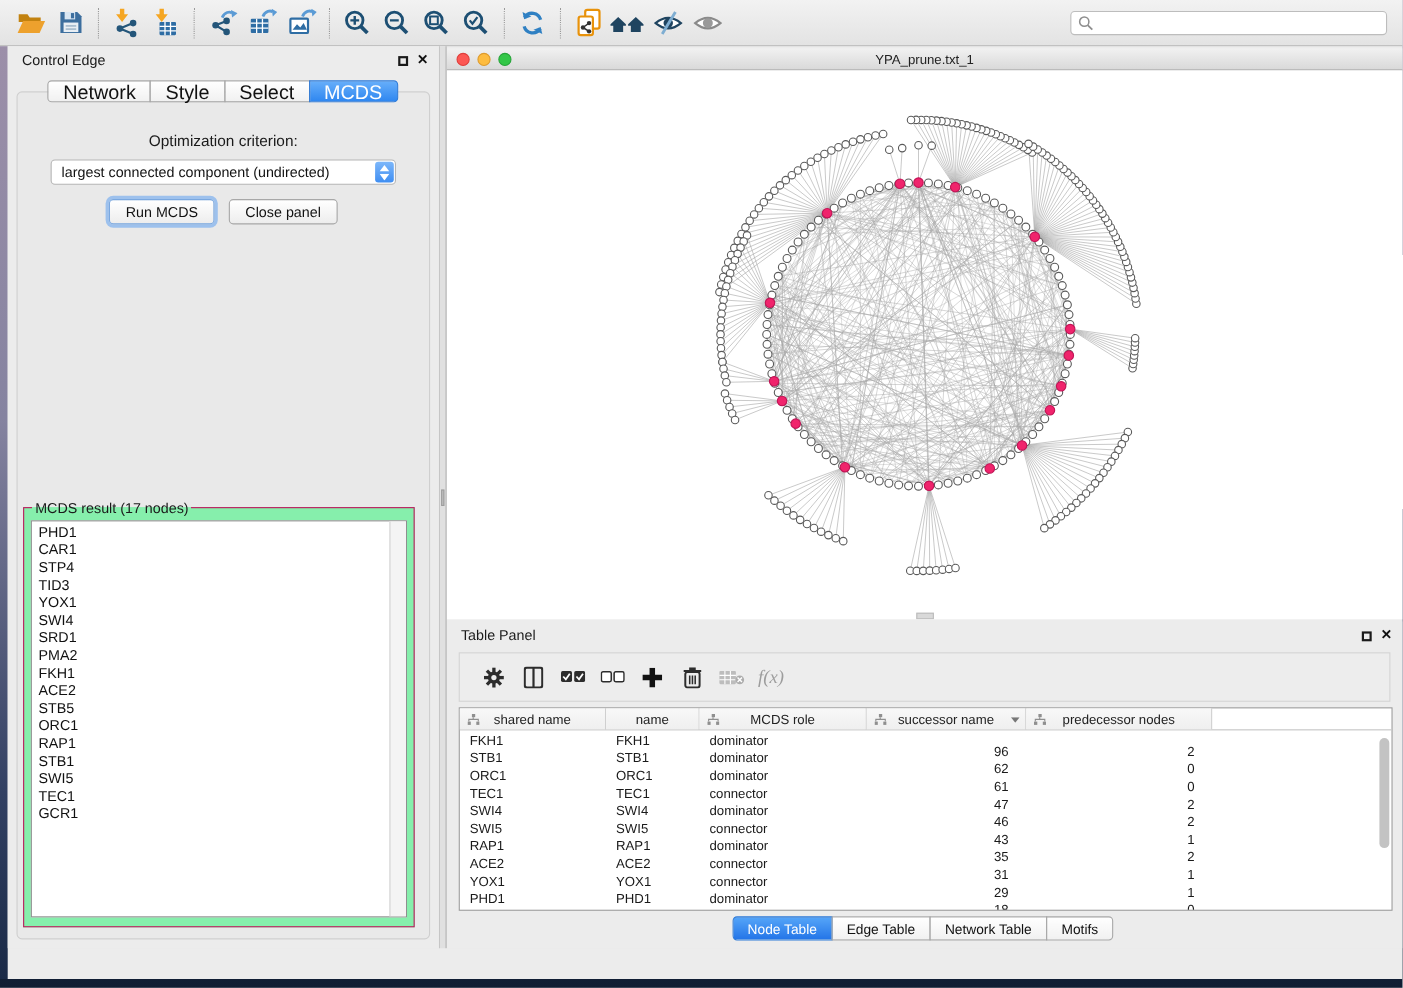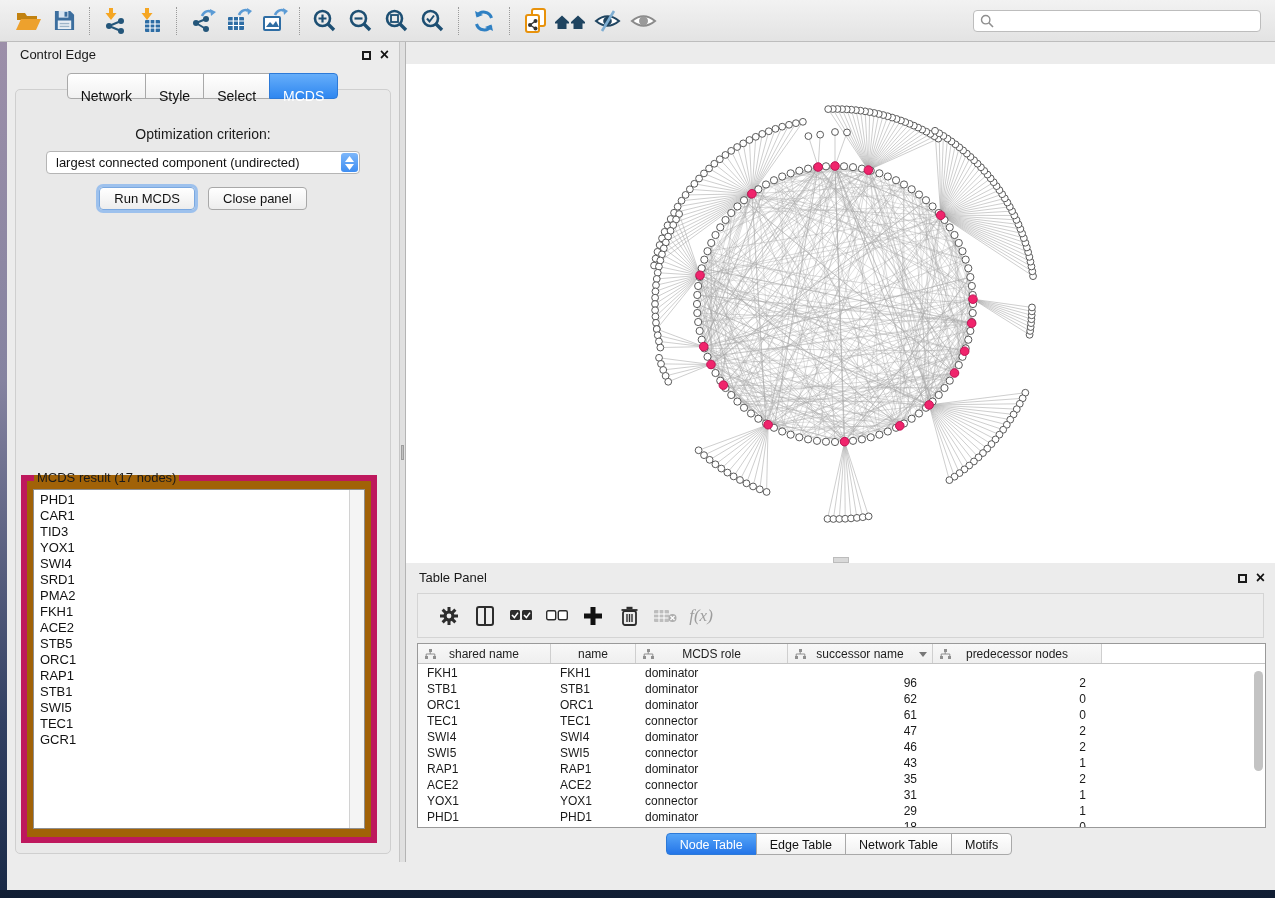--- a/index.html
+++ b/index.html
@@ -22,39 +22,39 @@
   
   .panel-header { height:26px; line-height:26px; font-size:13px; color:#1a1a1a; padding-left:13px; position:relative; }
   .win-icons { position:absolute; right:10px; top:0; height:100%; display:flex; gap:9px; align-items:center; }
   .float-glyph { width:9px; height:9px; border:2px solid #1a1a1a; display:inline-block; }
   .close-glyph { font-size:16px; font-weight:bold; color:#111; line-height:1; }
 
   
   .control-panel { position:absolute; left:7px; top:42px; width:392px; bottom:28px;
     background:#ececec; display:flex; flex-direction:column; z-index:6; }
   .cp-tabs { display:flex; justify-content:center; position:relative; z-index:2; margin-top:5px; }
-  .tab { font-size:14px; height:20px; line-height:20px; padding:12px 13px; color:#111;
+  .tab { font-size:18px; height:20px; line-height:20px; padding:0 13px; color:#111;
     background:linear-gradient(#ffffff,#f1f1f1); border:1px solid #a9a9a9; margin-left:-1px; cursor:default; }
   .tab:first-child { border-radius:4px 0 0 4px; }
   .tab:last-child  { border-radius:0 4px 4px 0; }
   .tab.active { background:linear-gradient(#66aefa,#2f87f0); color:#fff; border-color:#2d7ad8; }
   .cp-body { flex:1; margin:-10px 8px 8px; border:1px solid #cfcfcf; border-radius:5px;
     background:#e9e9e9; position:relative; padding-top:36px; }
   .opt-label { text-align:center; font-size:14px; color:#1a1a1a; }
   .opt-select { width:314px; height:23px; margin:9px auto 0; background:#fff; border:1px solid #b5b5b5;
     border-radius:4px; display:flex; align-items:center; position:relative; font-size:13px; padding-left:9px; color:#111; }
   .opt-stepper { position:absolute; right:1px; top:1px; bottom:1px; width:17px; border-radius:3px;
     background:linear-gradient(#7db7fa,#3f8ef2); display:flex; flex-direction:column; align-items:center; justify-content:center; gap:2px; }
   .cp-buttons { display:flex; justify-content:center; gap:13px; margin-top:13px; }
   .btn { font-size:13px; height:23px; padding:0 14px; color:#111;
     background:linear-gradient(#ffffff,#ededed); border:1px solid #a8a8a8; border-radius:4px; cursor:default; }
   .btn.focus { box-shadow:0 0 0 3px rgba(106,166,240,.6); border-color:#7aa8e0; }
 
   .mcds { position:absolute; left:5px; right:13px; top:370px; bottom:10px;
-    border:6px solid #be185d; background:#a16207;margin-top:10px; }
+    border:1px solid #be185d; background:#86efac; }
   .mcds legend { font-size:13px; margin-left:7px; padding:0 3px; color:#1a1a1a; }
   .mcds-box { position:absolute; left:6px; right:6px; top:4px; bottom:8px; background:#fff; border:1px solid #8f8f8f; }
   .mcds-list { position:absolute; left:1px; top:2px; right:16px; bottom:1px; overflow:hidden; }
   .mcds-item { font-size:13px; line-height:16px; padding-left:5px; color:#111; }
   .mcds-scroll { position:absolute; top:0; bottom:0; right:0; width:15px; background:#f4f4f4; border-left:1px solid #d2d2d2; }
 
   
   .vsplit { position:absolute; left:399px; top:42px; width:7px; bottom:28px; background:#e0e0e0;
     border-left:1px solid #c6c6c6; border-right:1px solid #b4b4b4; z-index:4; }
   .vgrip { position:absolute; top:403px; left:1px; width:3px; height:15px; background:#c0c0c0; border:1px solid #9d9d9d; }
@@ -281,20 +281,21 @@
       <div class="cp-buttons">
         <button class="btn focus">Run MCDS</button>
         <button class="btn">Close panel</button>
       </div>
       <fieldset class="mcds">
         <legend>MCDS result (17 nodes)</legend>
         <div class="mcds-box">
           <div class="mcds-list" id="mcds-list">
               <div class="mcds-item">PHD1</div>
               <div class="mcds-item">CAR1</div>
+              <div class="mcds-item">STP4</div>
               <div class="mcds-item">TID3</div>
               <div class="mcds-item">YOX1</div>
               <div class="mcds-item">SWI4</div>
               <div class="mcds-item">SRD1</div>
               <div class="mcds-item">PMA2</div>
               <div class="mcds-item">FKH1</div>
               <div class="mcds-item">ACE2</div>
               <div class="mcds-item">STB5</div>
               <div class="mcds-item">ORC1</div>
               <div class="mcds-item">RAP1</div>
@@ -309,20 +310,28 @@
     </div>
   </div>
 
   <div class="vsplit">
       <div class="vgrip"></div>
     </div>
 
   <div class="right-col">
 
     <div class="net-window">
+      <div class="net-titlebar">
+        <span class="lights">
+          <span class="light" id="light-r" style="background: rgb(252, 87, 83); border: 1px solid rgb(223, 62, 59);"></span>
+          <span class="light" id="light-y" style="background: rgb(253, 188, 64); border: 1px solid rgb(222, 155, 45);"></span>
+          <span class="light" id="light-g" style="background: rgb(51, 199, 72); border: 1px solid rgb(39, 165, 58);"></span>
+        </span>
+        <span>YPA_prune.txt_1</span>
+      </div>
       <div class="net-canvas">
         <svg id="graph-svg" width="869" height="499">
             <line x1="314.25719350224875" y1="316.6686921567051" x2="298.3236421296754" y2="195.64135378816368" stroke="#a8a8a8" stroke-width="0.6" opacity="0.55"></line>
             <line x1="505.66869215670505" y1="354.7428064977513" x2="359.99999999999994" y2="359.5115057222525" stroke="#a8a8a8" stroke-width="0.6" opacity="0.55"></line>
             <line x1="498" y1="120.48849427774748" x2="292.18060913041415" y2="258.0126145263671" stroke="#a8a8a8" stroke-width="0.6" opacity="0.55"></line>
             <line x1="410.9873854736329" y1="103.18060913041415" x2="325.2461065679011" y2="330.9897224838095" stroke="#a8a8a8" stroke-width="0.6" opacity="0.55"></line>
             <line x1="519.9897224838095" y1="343.75389343209895" x2="293.65163130435417" y2="213.0775355617743" stroke="#a8a8a8" stroke-width="0.6" opacity="0.55"></line>
             <line x1="438.02563183375975" y1="102.29546859307271" x2="526.5807358037436" y2="337.58073580374355" stroke="#a8a8a8" stroke-width="0.6" opacity="0.55"></line>
             <line x1="419.9743681662402" y1="377.7045314069273" x2="384.6413537881637" y2="109.32364212967542" stroke="#a8a8a8" stroke-width="0.6" opacity="0.55"></line>
             <line x1="481.8103136663824" y1="112.50462451344244" x2="291" y2="239.99999999999997" stroke="#a8a8a8" stroke-width="0.6" opacity="0.55"></line>

